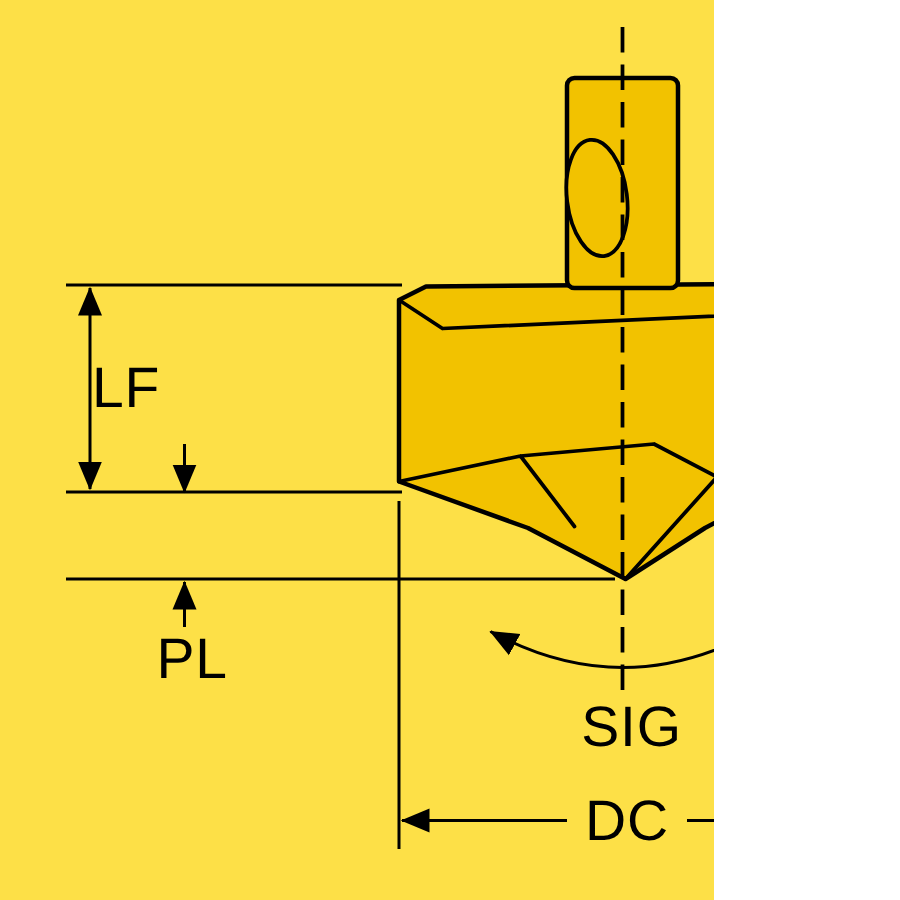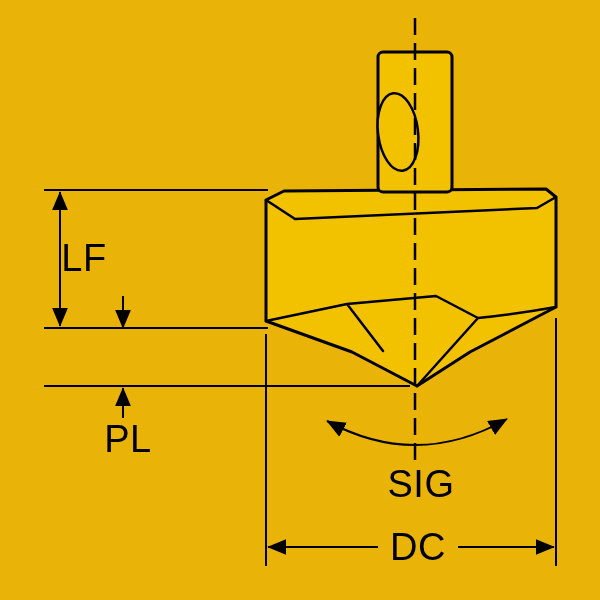--- a/index.html
+++ b/index.html
@@ -3,23 +3,23 @@
 <meta charset="utf-8">
 <style>
   html, body {
     margin: 0;
     padding: 0;
     background: #ffffff;
     font-family: "Liberation Sans", sans-serif;
   }
   .stage {
     position: relative;
-    width: 600px;
+    width: 476px;
     height: 600px;
-    background: #eab308;
+    background: #fde047;
     overflow: hidden;
   }
   svg text {
     font-family: "Liberation Sans", sans-serif;
     font-size: 38px;
     letter-spacing: 0.5px;
   }
 </style>
 </head>
 <body>

